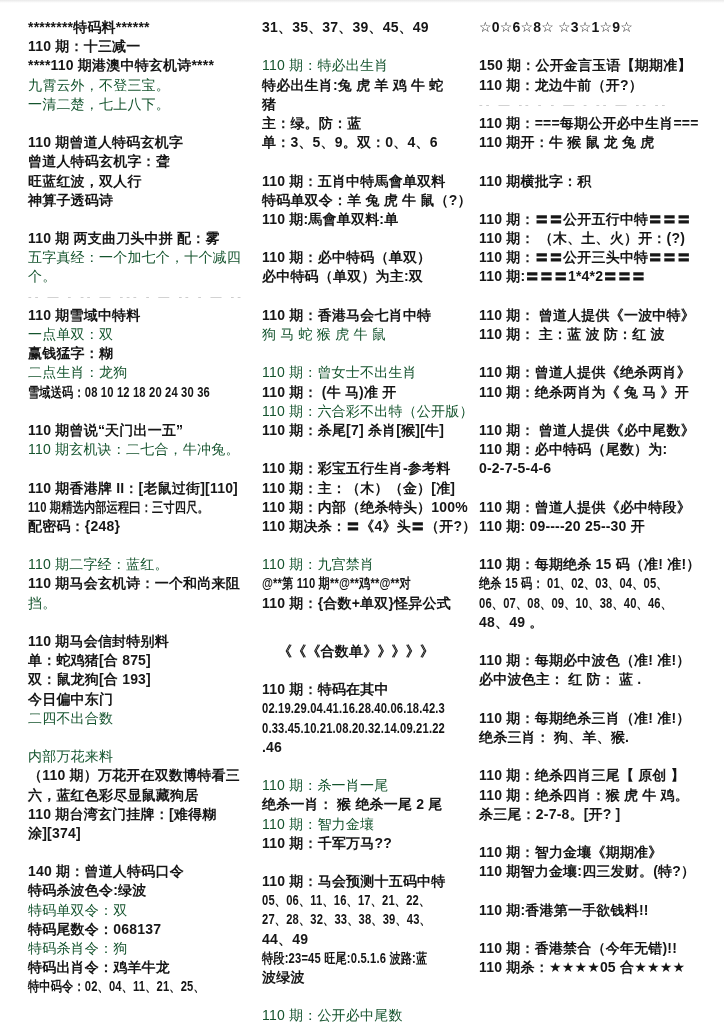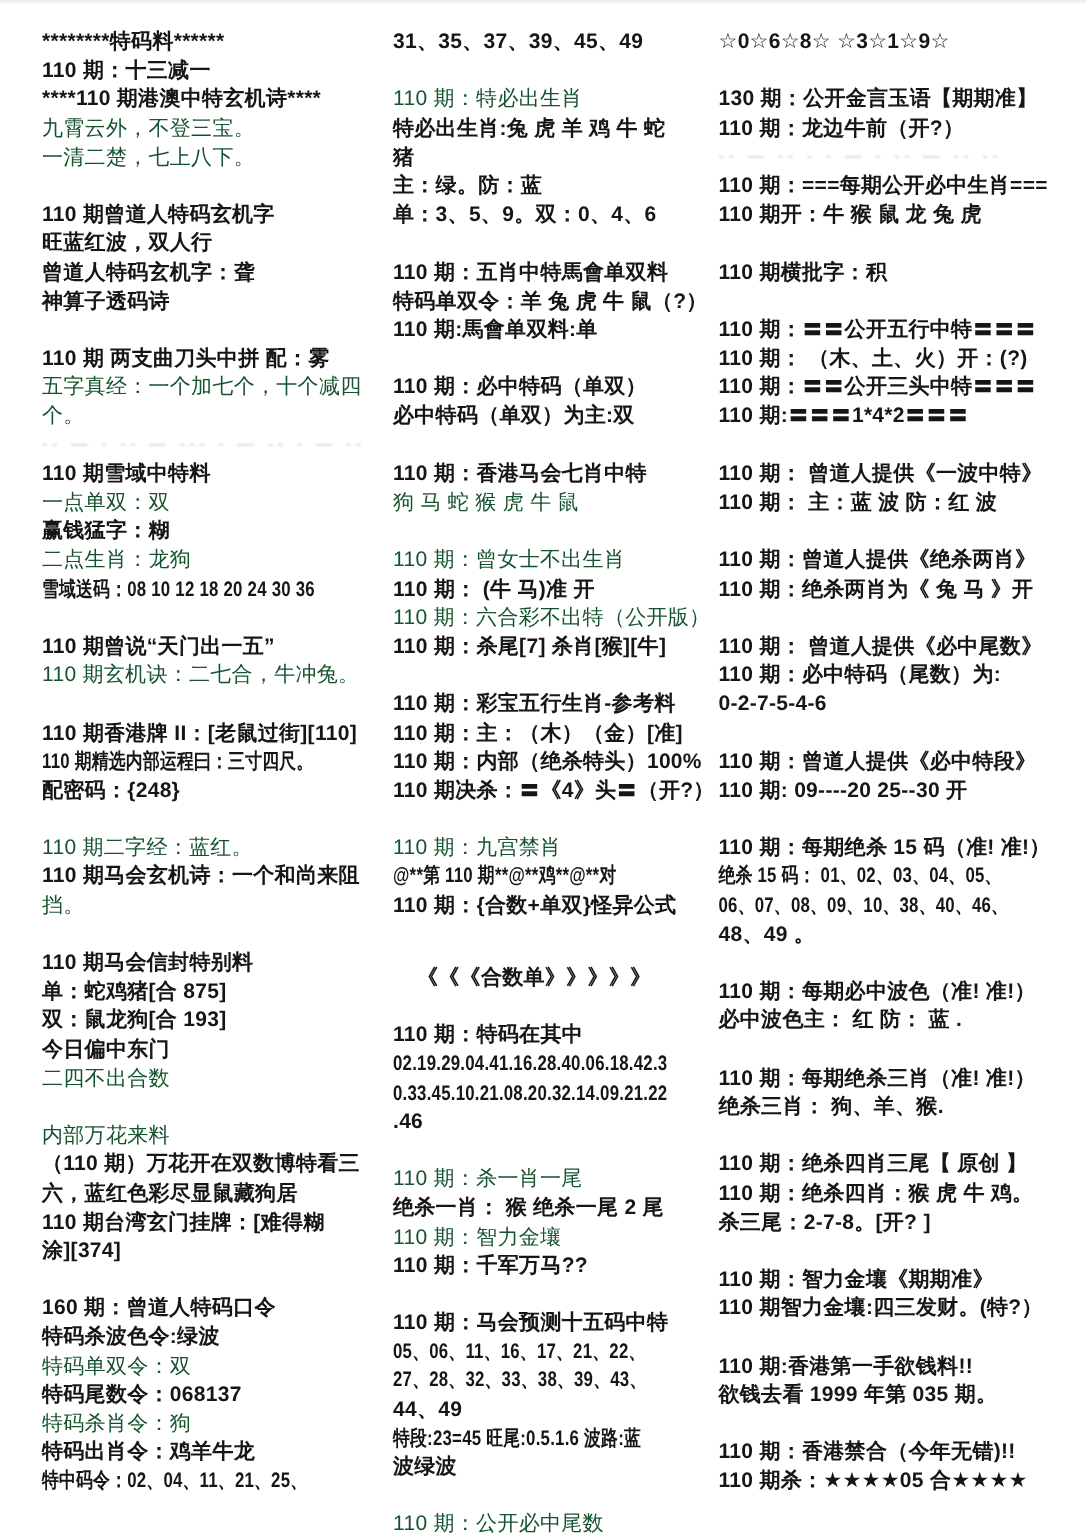--- a/index.html
+++ b/index.html
@@ -44,22 +44,22 @@
 
 <div class="page">
   <div class="col col-1">
       <div class="line">********特码料******</div>
       <div class="line">110 期：十三减一</div>
       <div class="line">****110 期港澳中特玄机诗****</div>
       <div class="line light">九霄云外，不登三宝。</div>
       <div class="line light">一清二楚，七上八下。</div>
       <div class="line gap"></div>
       <div class="line">110 期曾道人特码玄机字</div>
+      <div class="line">曾道人特码玄机字：聋</div>
       <div class="line">旺蓝红波，双人行</div>
-      <div class="line">曾道人特码玄机字：聋</div>
       <div class="line">神算子透码诗</div>
       <div class="line gap"></div>
       <div class="line">110 期 两支曲刀头中拼 配：雾</div>
       <div class="line light">五字真经：一个加七个，十个减四</div>
       <div class="line light">个。</div>
       <div class="line faded">-- — - -- — --- - — -- - — --</div>
       <div class="line">110 期雪域中特料</div>
       <div class="line light">一点单双：双</div>
       <div class="line">赢钱猛字：糊</div>
       <div class="line light">二点生肖：龙狗</div>
@@ -81,21 +81,21 @@
       <div class="line">双：鼠龙狗[合 193]</div>
       <div class="line">今日偏中东门</div>
       <div class="line light">二四不出合数</div>
       <div class="line gap"></div>
       <div class="line light">内部万花来料</div>
       <div class="line">（110 期）万花开在双数博特看三</div>
       <div class="line">六，蓝红色彩尽显鼠藏狗居</div>
       <div class="line">110 期台湾玄门挂牌：[难得糊</div>
       <div class="line">涂][374]</div>
       <div class="line gap"></div>
-      <div class="line">160 期：曾道人特码口令</div>
+      <div class="line">140 期：曾道人特码口令</div>
       <div class="line">特码杀波色令:绿波</div>
       <div class="line light">特码单双令：双</div>
       <div class="line">特码尾数令：068137</div>
       <div class="line light">特码杀肖令：狗</div>
       <div class="line">特码出肖令：鸡羊牛龙</div>
       <div class="line fit">特中码令：02、04、11、21、25、</div>
     </div>
   <div class="col col-2">
       <div class="line">31、35、37、39、45、49</div>
       <div class="line gap"></div>
@@ -145,21 +145,21 @@
       <div class="line fit">27、28、32、33、38、39、43、</div>
       <div class="line">44、49</div>
       <div class="line fit">特段:23=45 旺尾:0.5.1.6 波路:蓝</div>
       <div class="line">波绿波</div>
       <div class="line gap"></div>
       <div class="line light">110 期：公开必中尾数</div>
     </div>
   <div class="col col-3">
       <div class="line">☆0☆6☆8☆ ☆3☆1☆9☆</div>
       <div class="line gap"></div>
-      <div class="line">130 期：公开金言玉语【期期准】</div>
+      <div class="line">150 期：公开金言玉语【期期准】</div>
       <div class="line">110 期：龙边牛前（开?）</div>
       <div class="line faded">-- — -- -  - —  - -- — -- --</div>
       <div class="line">110 期：===每期公开必中生肖===</div>
       <div class="line">110 期开：牛 猴 鼠 龙 兔 虎</div>
       <div class="line gap"></div>
       <div class="line">110 期横批字：积</div>
       <div class="line gap"></div>
       <div class="line">110 期：〓〓公开五行中特〓〓〓</div>
       <div class="line">110 期： （木、土、火）开：(?)</div>
       <div class="line">110 期：〓〓公开三头中特〓〓〓</div>
@@ -190,18 +190,17 @@
       <div class="line">绝杀三肖： 狗、羊、猴.</div>
       <div class="line gap"></div>
       <div class="line">110 期：绝杀四肖三尾【 原创 】</div>
       <div class="line">110 期：绝杀四肖：猴 虎 牛 鸡。</div>
       <div class="line">杀三尾：2-7-8。[开? ]</div>
       <div class="line gap"></div>
       <div class="line">110 期：智力金壤《期期准》</div>
       <div class="line">110 期智力金壤:四三发财。(特?）</div>
       <div class="line gap"></div>
       <div class="line">110 期:香港第一手欲钱料!!</div>
-      <div class="line">欲钱去看 1999 年第 035 期。</div>
       <div class="line gap"></div>
       <div class="line">110 期：香港禁合（今年无错)!!</div>
       <div class="line">110 期杀：★★★★05 合★★★★</div>
     </div>
 </div>
 
 </body></html>

